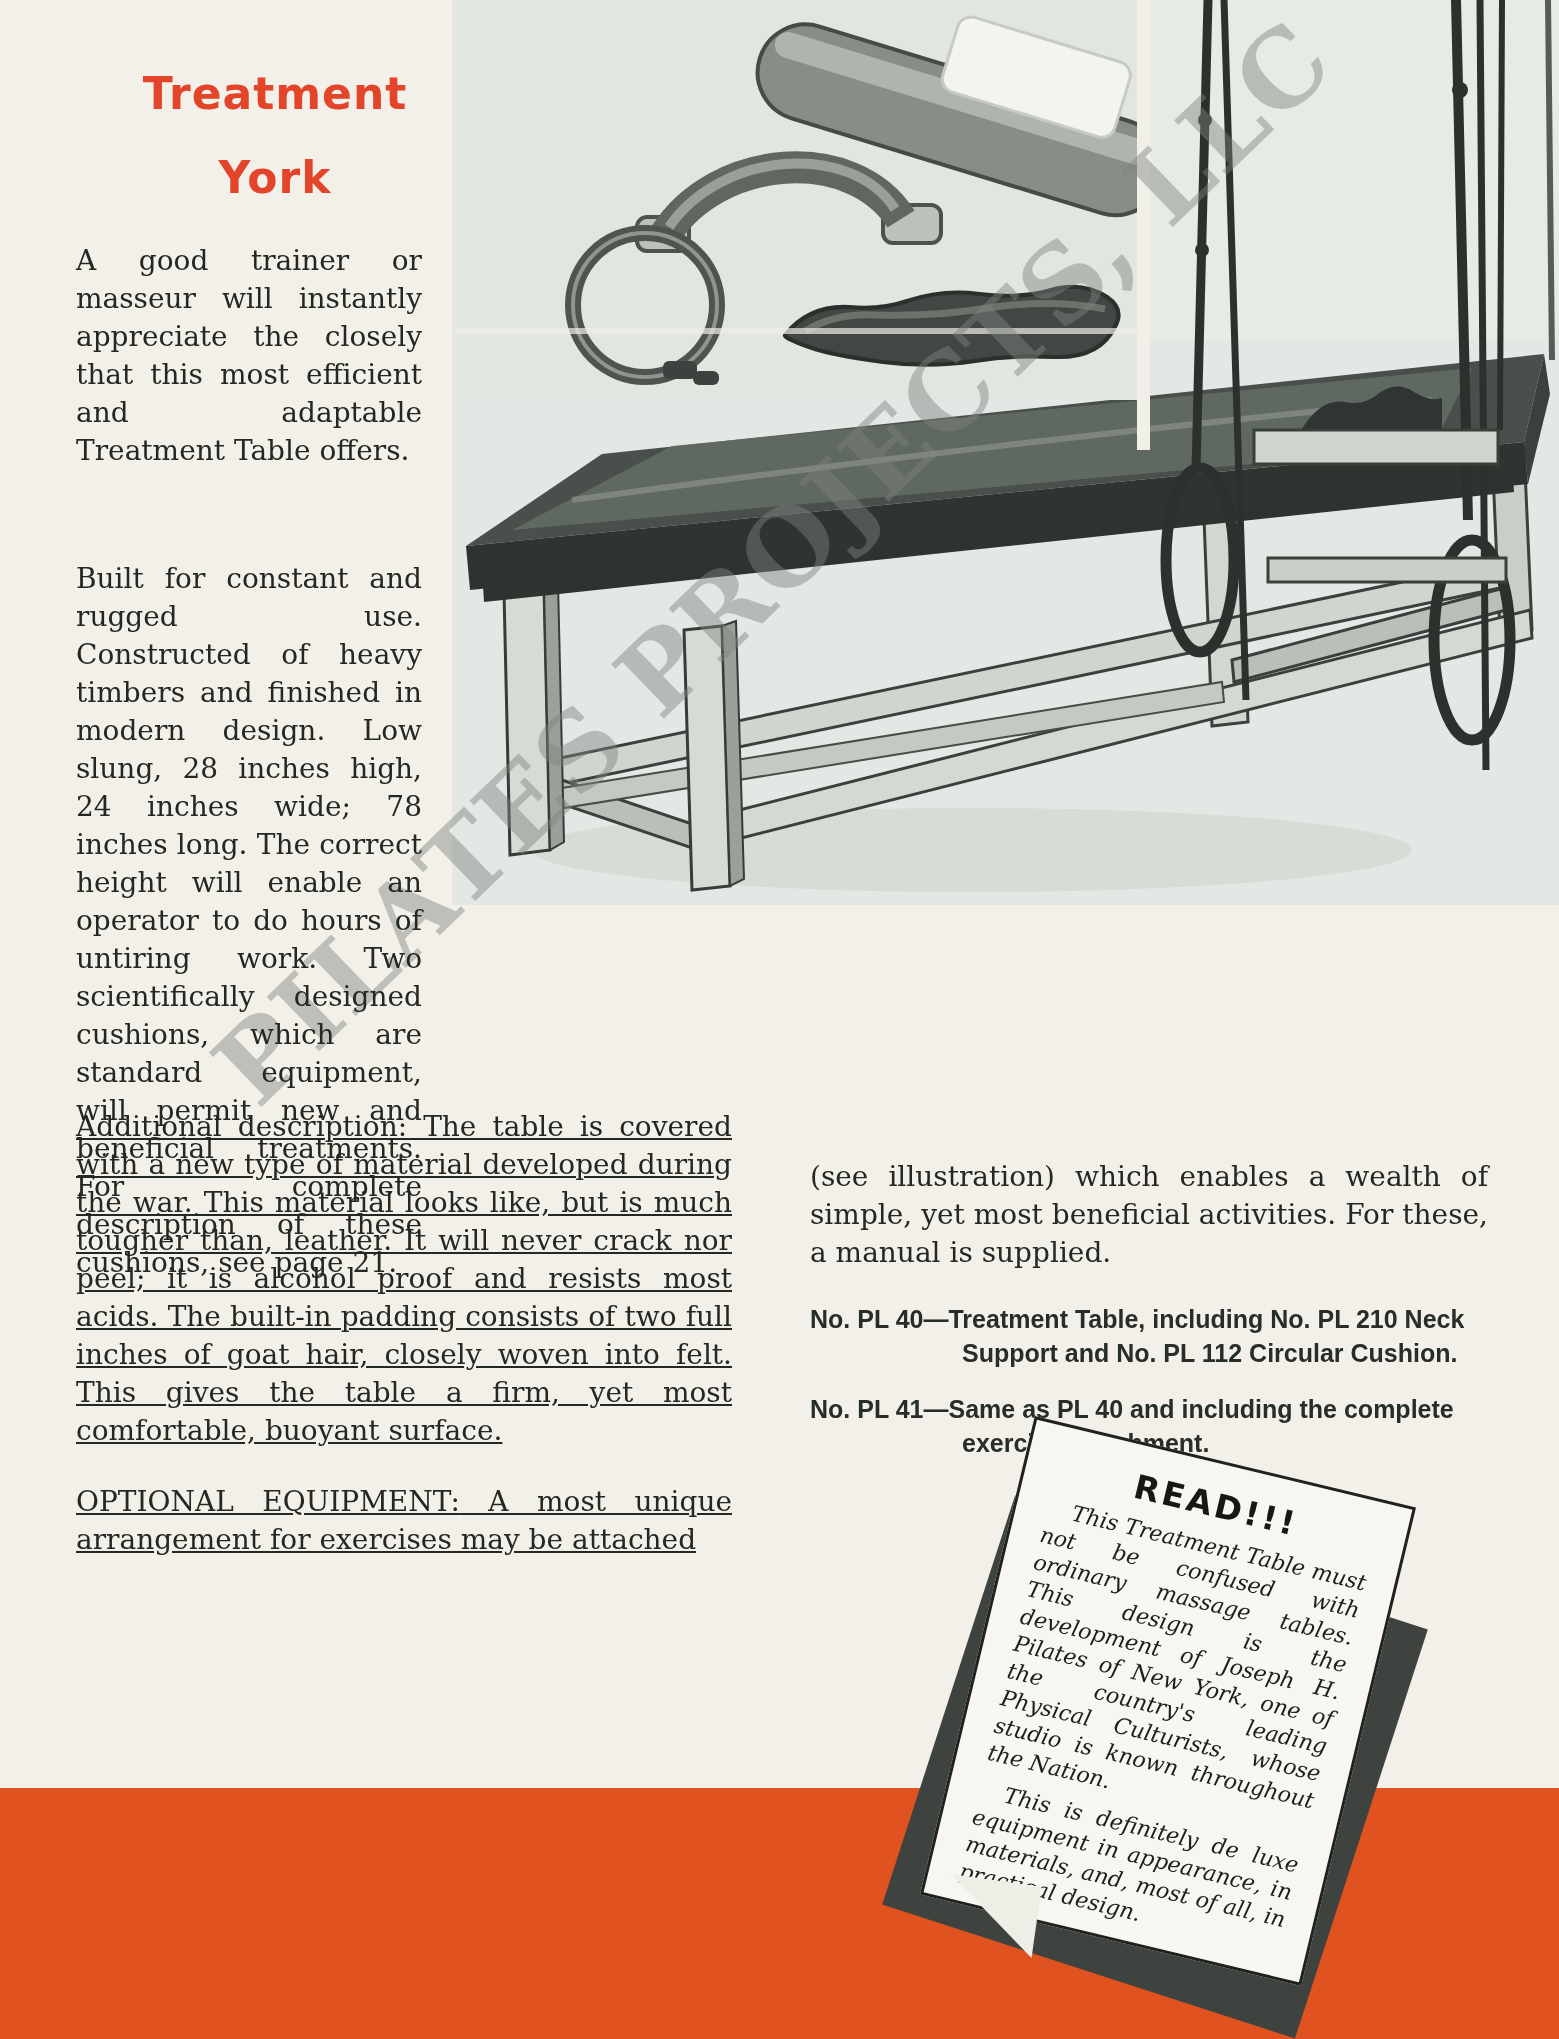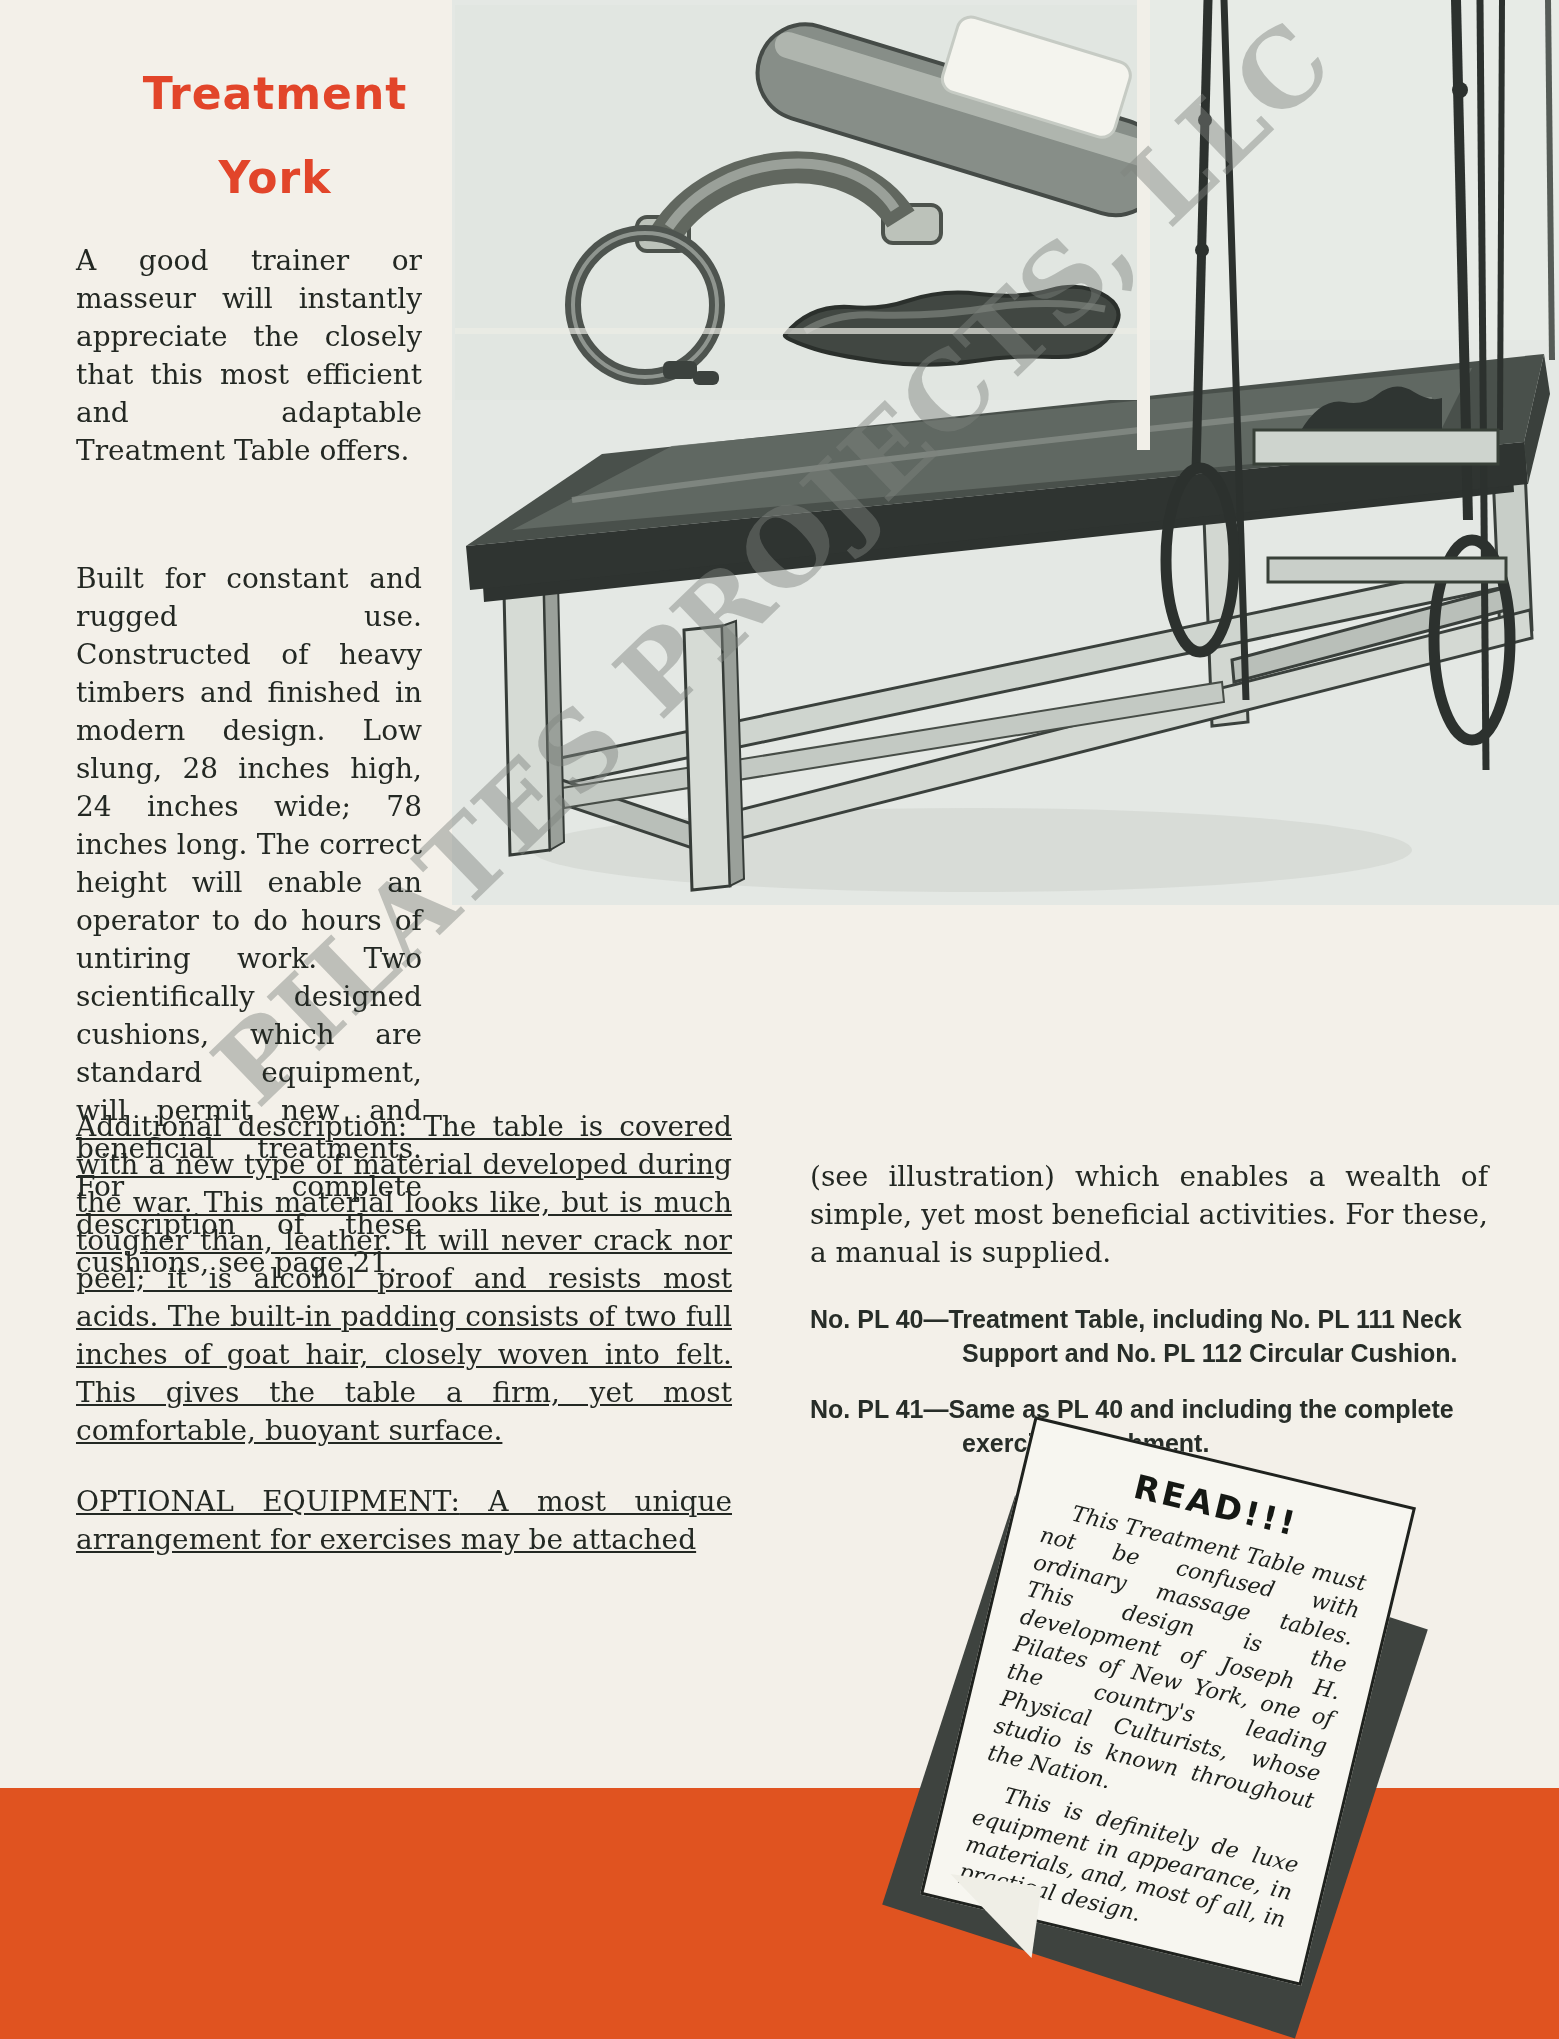--- a/index.html
+++ b/index.html
@@ -172,21 +172,21 @@
     <p class="p2">Built for constant and rugged use. Constructed of heavy timbers and finished in modern design. Low slung, 28 inches high, 24 inches wide; 78 inches long. The correct height will enable an operator to do hours of untiring work. Two scientifically designed cushions, which are standard equipment, will permit new and beneficial treatments. For complete description of these cushions, see page 21.</p>
   </div>
 
   <div class="col col-wide">
     <p class="p3">Additional description: The table is covered with a new type of material developed during the war. This material looks like, but is much tougher than, leather. It will never crack nor peel; it is alcohol proof and resists most acids. The built-in padding consists of two full inches of goat hair, closely woven into felt. This gives the table a firm, yet most comfortable, buoyant surface.</p>
     <p class="p4"><span>OPTIONAL EQUIPMENT:</span><span> A most unique arrangement for exercises may be attached</span></p>
   </div>
 
   <div class="col col-right">
     <p>(see illustration) which enables a wealth of simple, yet most beneficial activities. For these, a manual is supplied.</p>
-    <div class="pl-entry"><span>No. PL 40—</span><span>Treatment Table, including No. PL 111 Neck Support and No. PL 112 Circular Cushion.</span></div>
+    <div class="pl-entry"><span>No. PL 40—</span><span>Treatment Table, including No. PL 210 Neck Support and No. PL 112 Circular Cushion.</span></div>
     <div class="pl-entry"><span>No. PL 41—</span><span>Same as PL 40 and including the complete exercise attachment.</span></div>
   </div>
 
   <div class="note-shadow"></div>
   <div class="note-fold"></div>
   <div class="note">
     <div class="note-head">READ!!!</div>
     <p>This Treatment Table must not be confused with ordinary massage tables. This design is the development of Joseph H. Pilates of New York, one of the country's leading Physical Culturists, whose studio is known throughout the Nation.</p>
     <p>This is definitely de luxe equipment in appearance, in materials, and, most of all, in practical design.</p>
   </div>

